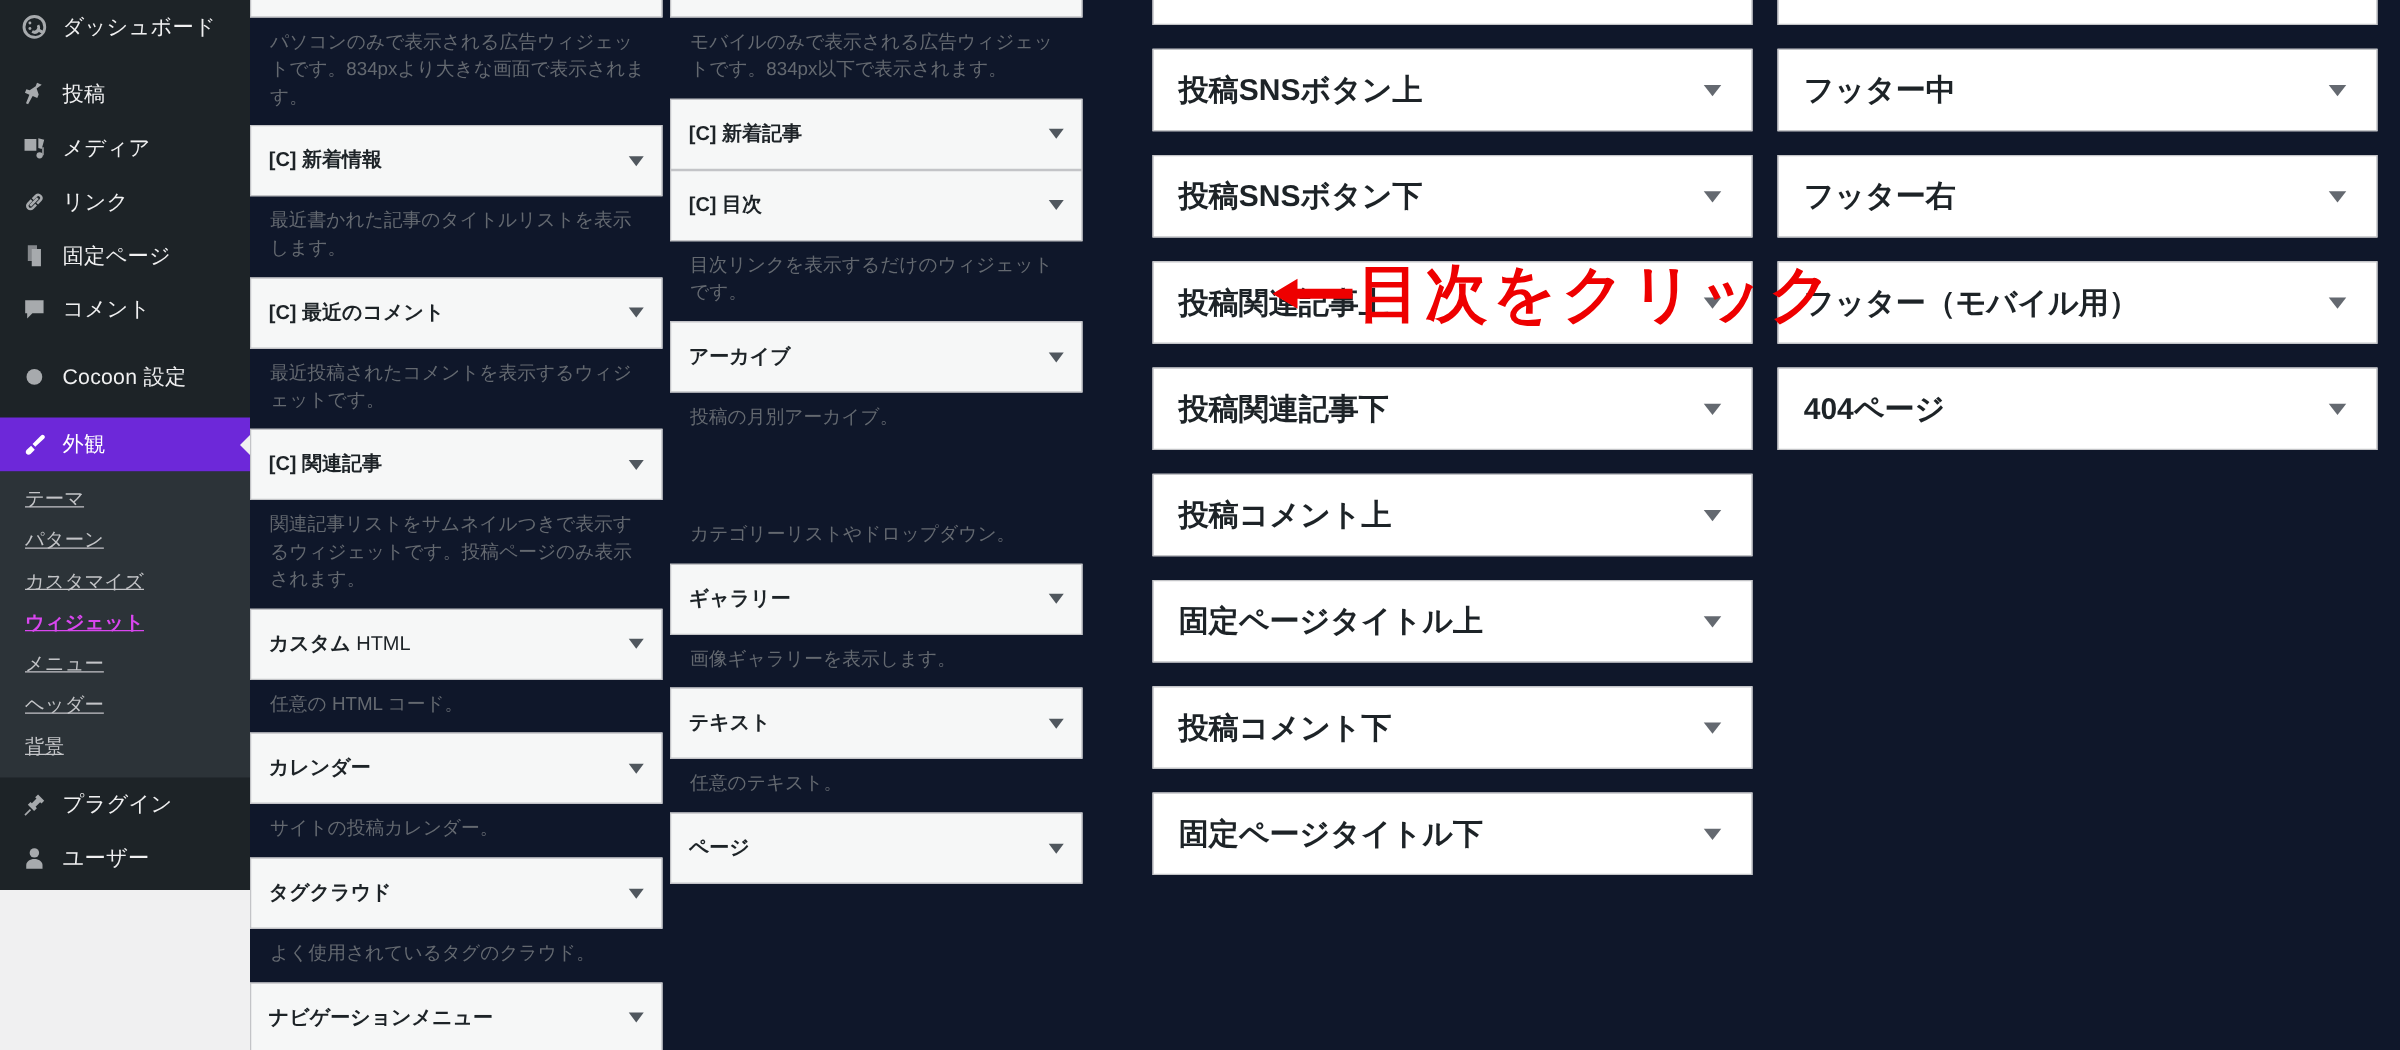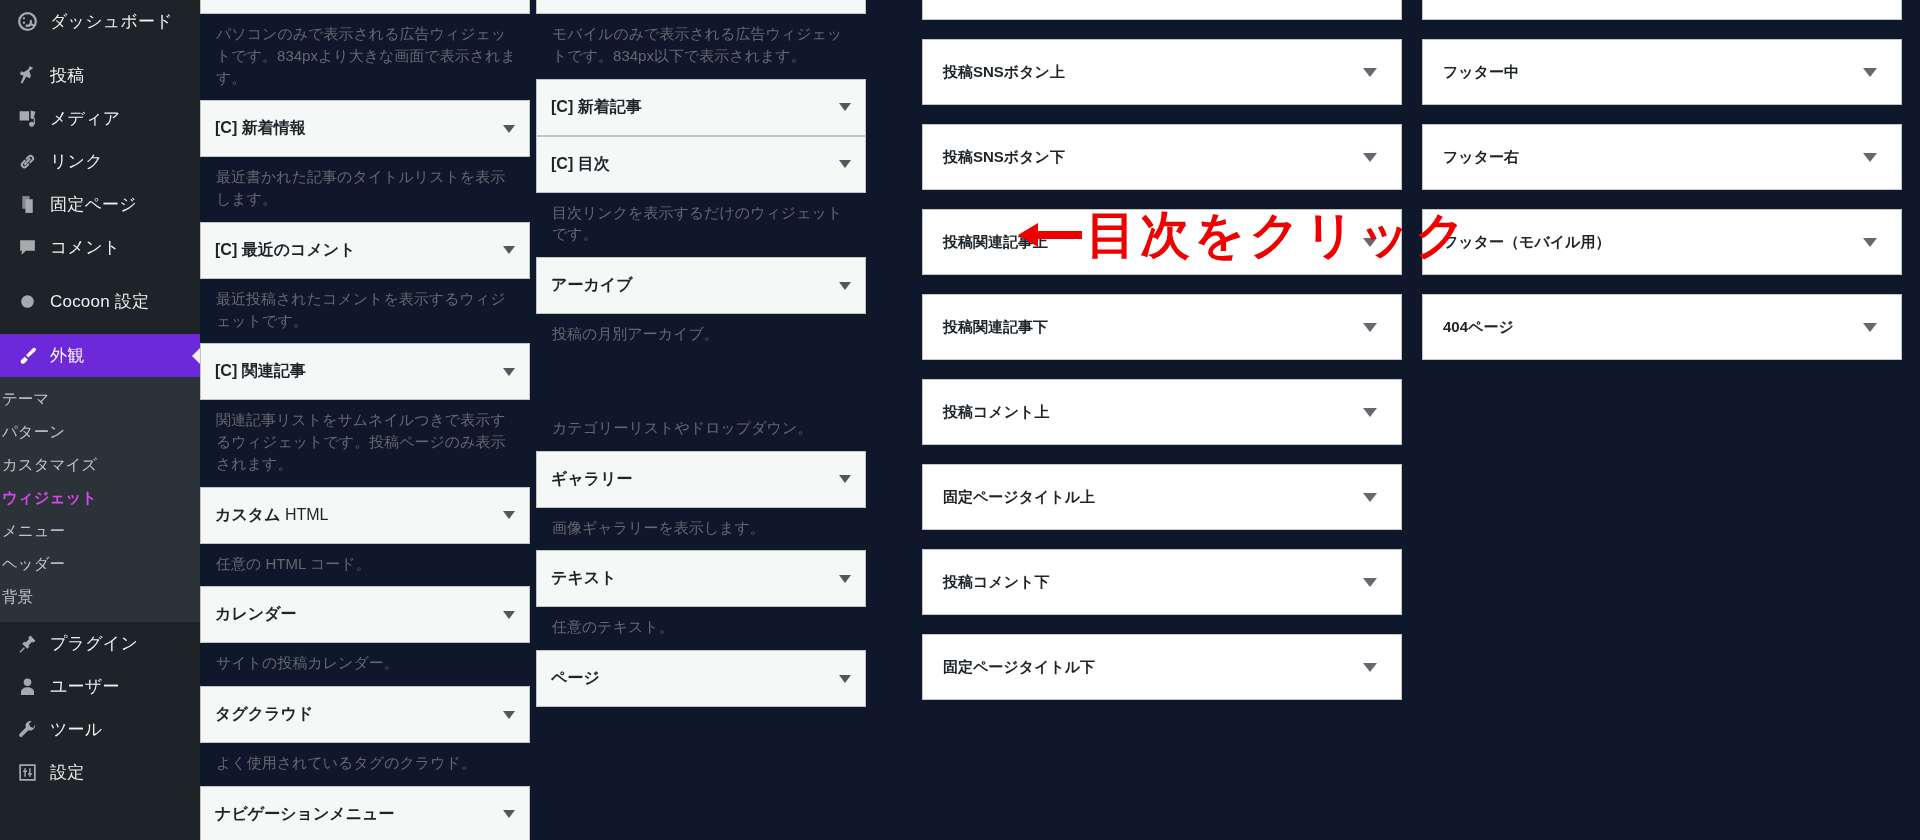--- a/index.html
+++ b/index.html
@@ -6,21 +6,21 @@
   html, body {
     width: 1920px; height: 840px;
     overflow: hidden;
     font-family: "Liberation Sans", "DejaVu Sans", sans-serif;
     background: #f0f0f1;
   }
   #root { position: relative; width: 1920px; height: 840px; display: flex; }
 
   
   .sidebar {
-    width: 200px; min-width: 200px; height: 840px;
+    width: 200px; min-width: 200px; height: 712px;
     background: #1d2327;
     color: #f0f0f1;
     position: relative;
     overflow: hidden;
   }
   .menu-item {
     display: flex; align-items: center;
     height: 43px;
     padding: 0 0 0 14px;
     color: #f0f0f1;
@@ -42,24 +42,25 @@
   .menu-item.active .ic svg { fill: #fff; }
   .menu-item.active::after {
     content: ""; position: absolute; right: -1px; top: 50%;
     margin-top: -9px;
     border-style: solid; border-width: 9px 9px 9px 0;
     border-color: transparent #f0f0f1 transparent transparent;
   }
   .submenu { background: #2c3338; padding: 6px 0 8px 0; }
   .submenu .sub-item {
     display: block;
-    padding: 6px 0 6px 2px;
+    padding: 6px 0 6px 20px;
     font-size: 15.5px;
     color: #c3c4c7;
     white-space: nowrap;
+    text-decoration: underline;
   }
   .submenu .sub-item.current { color: #d946ef; font-weight: bold; }
 
   
   .main {
     flex: 1; height: 840px;
     background: #0f172a;
     position: relative;
     overflow: hidden;
   }
@@ -98,21 +99,21 @@
   .area {
     background: #fff;
     border: 1px solid #c3c4c7;
     height: 66px;
     margin-bottom: 19px;
     display: flex; align-items: center;
     padding: 0 16px 0 20px;
     position: relative;
   }
   .area-title {
-    font-size: 15px; font-weight: bold; color: #1d2327;
+    font-size: 24px; font-weight: bold; color: #1d2327;
     white-space: nowrap;
   }
   .area .caret {
     right: 24px; border-width: 9px 7px 0 7px;
     border-color: #646970 transparent transparent transparent;
     margin-top: -4px;
   }
   .area.clipped-top { margin-top: -46px; }
 
   .col-areas.right { margin-left: 20px; }

